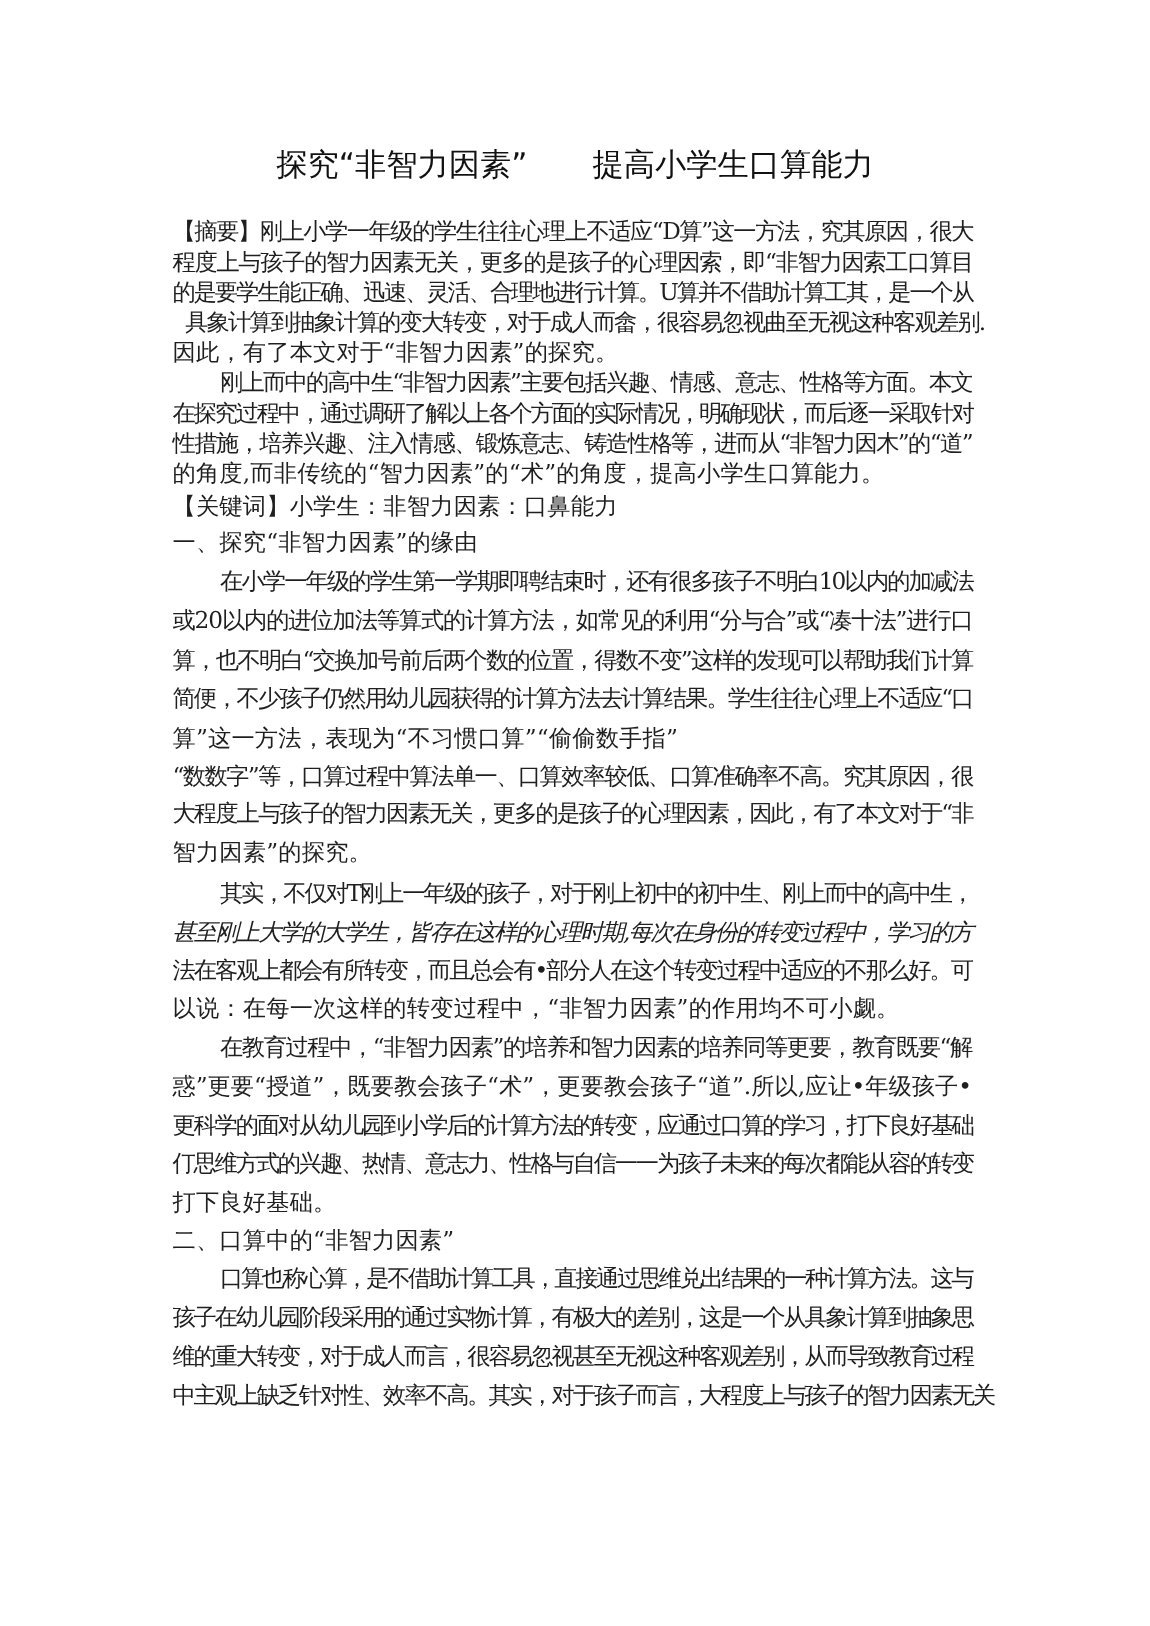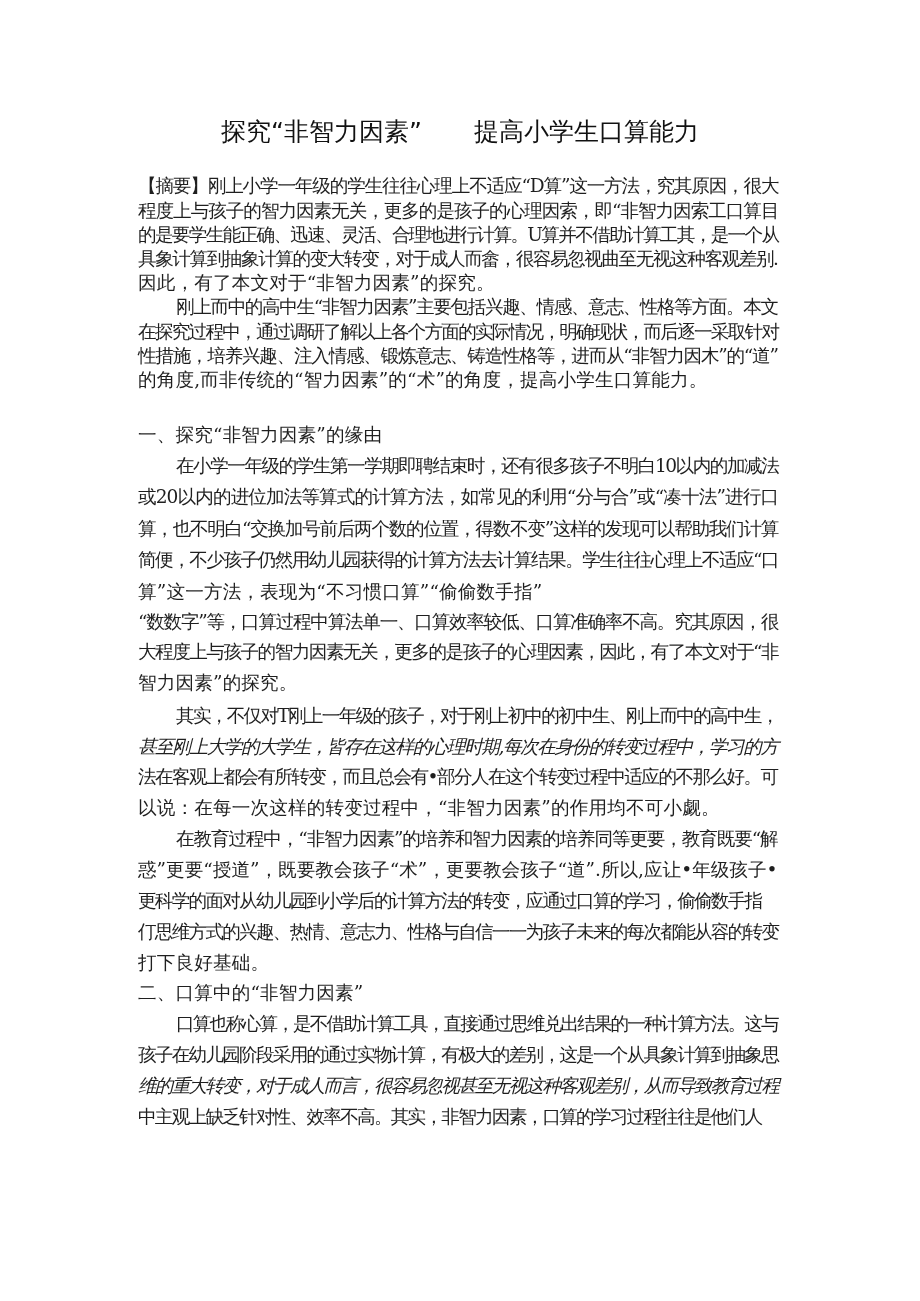--- a/index.html
+++ b/index.html
@@ -20,51 +20,52 @@
 <body>
 
 <div class="page">
 
   <div class="title"><span>探究“非智力因素”</span><span class="gap"></span><span>提高小学生口算能力</span></div>
 
   <div class="abs">
     <div class="line" style="top: 175px; letter-spacing: -1.16579px;">【摘要】刚上小学一年级的学生往往心理上不适应“D算”这一方法，究其原因，很大</div>
     <div class="line" style="top: 200px; letter-spacing: -1.03919px; text-align: right;">程度上与孩子的智力因素无关，更多的是孩子的心理因索，即“非智力因索工口算目</div>
     <div class="line" style="top: 224px; letter-spacing: -1.66579px;">的是要学生能正确、迅速、灵活、合理地进行计算。U算并不借助计算工其，是一个从</div>
-    <div class="line" style="top: 248px; letter-spacing: -1.42895px;">具象计算到抽象计算的变大转变，对于成人而畲，很容易忽视曲至无视这种客观差别.</div>
+    <div class="line" style="top: 248px; letter-spacing: -1.42895px; margin-left: 10px;">具象计算到抽象计算的变大转变，对于成人而畲，很容易忽视曲至无视这种客观差别.</div>
     <div class="line" style="top:272px">因此，有了本文对于“非智力因素”的探究。</div>
     <div class="line indent" style="top: 296px; letter-spacing: -1.37778px;">刚上而中的高中生“非智力因素”主要包括兴趣、情感、意志、性格等方面。本文</div>
     <div class="line" style="top: 321px; letter-spacing: -1.74474px;">在探究过程中，通过调研了解以上各个方面的实际情况，明确现状，而后逐一采取针对</div>
     <div class="line" style="top: 345px; letter-spacing: -1.26026px;">性措施，培养兴趣、注入情感、锻炼意志、铸造性格等，进而从“非智力因木”的“道”</div>
     <div class="line" style="top: 369px; letter-spacing: 0.15px;">的角度,而非传统的“智力因素”的“术”的角度，提高小学生口算能力。</div>
   </div>
 
+  <div class="line" style="top:395px">【关键词】小学生：非智力因素：口鼻能力</div>
 
   <div>
     <div class="line" style="top:424px">一、探究“非智力因素”的缘由</div>
     <div class="line indent" style="top: 455px; letter-spacing: -1.48889px;">在小学一年级的学生第一学期即聘结束时，还有很多孩子不明白10以内的加减法</div>
     <div class="line" style="top: 486px; letter-spacing: -0.901282px;">或20以内的进位加法等算式的计算方法，如常见的利用“分与合”或“凑十法”进行口</div>
     <div class="line" style="top: 518px; letter-spacing: -1.27105px;">算，也不明白“交换加号前后两个数的位置，得数不变”这样的发现可以帮助我们计算</div>
     <div class="line" style="top: 549px; letter-spacing: -1.50789px;">简便，不少孩子仍然用幼儿园获得的计算方法去计算结果。学生往往心理上不适应“口</div>
     <div class="line" style="top:581px">算”这一方法，表现为“不习惯口算”“偷偷数手指”</div>
     <div class="line" style="top: 611px; letter-spacing: -1.27105px;">“数数字”等，口算过程中算法单一、口算效率较低、口算准确率不高。究其原因，很</div>
     <div class="line" style="top: 641px; letter-spacing: -1.50789px;">大程度上与孩子的智力因素无关，更多的是孩子的心理因素，因此，有了本文对于“非</div>
     <div class="line" style="top:672px">智力因素”的探究。</div>
     <div class="line indent" style="top: 705px; letter-spacing: -1.71111px;">其实，不仅对T刚上一年级的孩子，对于刚上初中的初中生、刚上而中的高中生，</div>
     <div class="line" style="top: 736px; letter-spacing: -1.42895px; font-style: italic;">甚至刚上大学的大学生，皆存在这样的心理时期,每次在身份的转变过程中，学习的方</div>
     <div class="line" style="top: 766px; letter-spacing: -1.56053px;">法在客观上都会有所转变，而且总会有•部分人在这个转变过程中适应的不那么好。可</div>
     <div class="line" style="top: 797px; letter-spacing: 0.15px;">以说：在每一次这样的转变过程中，“非智力因素”的作用均不可小觑。</div>
     <div class="line indent" style="top: 828px; letter-spacing: -1.12778px;">在教育过程中，“非智力因素”的培养和智力因素的培养同等更要，教育既要“解</div>
     <div class="line" style="top: 859px; letter-spacing: 0px;">惑”更要“授道”，既要教会孩子“术”，更要教会孩子“道”.所以,应让•年级孩子•</div>
-    <div class="line" style="top: 890px; letter-spacing: -1.74474px;">更科学的面对从幼儿园到小学后的计算方法的转变，应通过口算的学习，偷偷数手指</div>
+    <div class="line" style="top: 890px; letter-spacing: -1.74474px;">更科学的面对从幼儿园到小学后的计算方法的转变，应通过口算的学习，打下良好基础</div>
     <div class="line" style="top: 921px; letter-spacing: -1.74474px;">仃思维方式的兴趣、热情、意志力、性格与自信一一为孩子未来的每次都能从容的转变</div>
     <div class="line" style="top:952px">打下良好基础。</div>
   </div>
 
   <div>
     <div class="line" style="top:982px">二、口算中的“非智力因素”</div>
     <div class="line indent" style="top: 1013px; letter-spacing: -1.87778px;">口算也称心算，是不借助计算工具，直接通过思维兑出结果的一种计算方法。这与</div>
     <div class="line" style="top: 1044px; letter-spacing: -1.74474px; text-align: center;">孩子在幼儿园阶段采用的通过实物计算，有极大的差别，这是一个从具象计算到抽象思</div>
-    <div class="line" style="top: 1075px; letter-spacing: -1.74474px; font-style: italic;">维的重大转变，对于成人而言，很容易忽视甚至无视这种客观差别，从而导致教育过程</div>
-    <div class="line" style="top: 1106px; letter-spacing: -1.74474px;">中主观上缺乏针对性、效率不高。其实，非智力因素，口算的学习过程往往是他们人</div>
+    <div class="line" style="top: 1075px; letter-spacing: -1.74474px;">维的重大转变，对于成人而言，很容易忽视甚至无视这种客观差别，从而导致教育过程</div>
+    <div class="line" style="top: 1106px; letter-spacing: -1.74474px;">中主观上缺乏针对性、效率不高。其实，对于孩子而言，大程度上与孩子的智力因素无关</div>
   </div>
 
 </div>
 
 </body></html>

